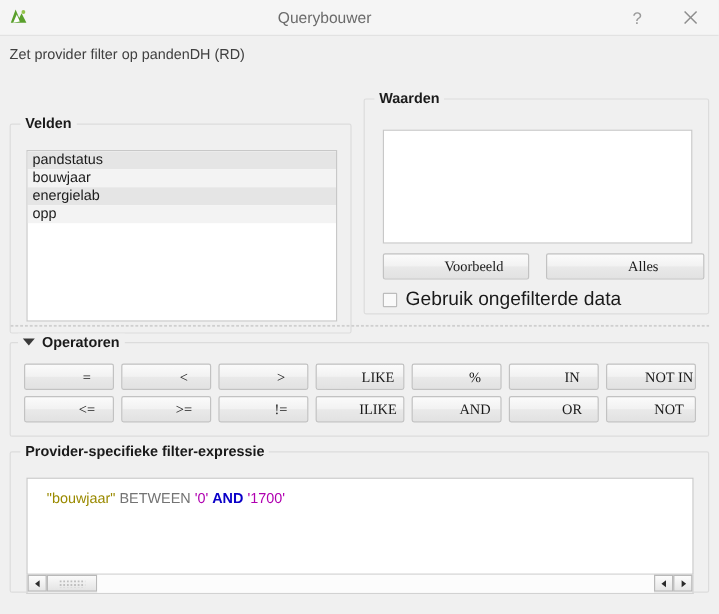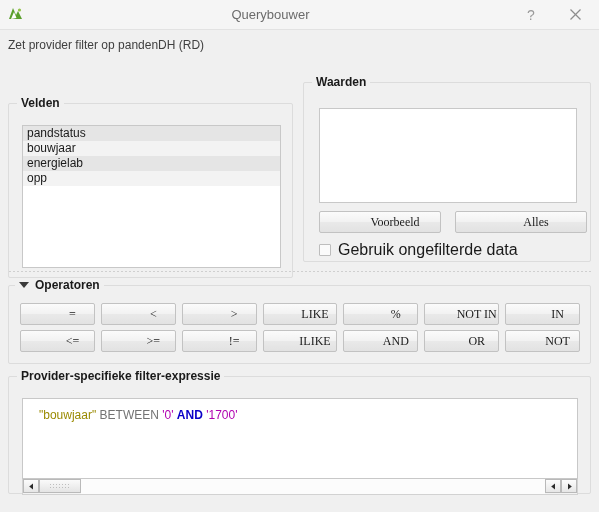--- a/index.html
+++ b/index.html
@@ -340,22 +340,22 @@
     <div class="group-title collapsible">
       <span class="tri-down"></span>
       <span>Operatoren</span>
     </div>
     <div class="op-grid">
       <div class="btn op-btn">=</div>
       <div class="btn op-btn">&lt;</div>
       <div class="btn op-btn">&gt;</div>
       <div class="btn op-btn">LIKE</div>
       <div class="btn op-btn">%</div>
+      <div class="btn op-btn">IN</div>
       <div class="btn op-btn">NOT IN</div>
-      <div class="btn op-btn">IN</div>
       <div class="btn op-btn">&lt;=</div>
       <div class="btn op-btn">&gt;=</div>
       <div class="btn op-btn">!=</div>
       <div class="btn op-btn">ILIKE</div>
       <div class="btn op-btn">AND</div>
       <div class="btn op-btn">OR</div>
       <div class="btn op-btn">NOT</div>
     </div>
   </div>
 

